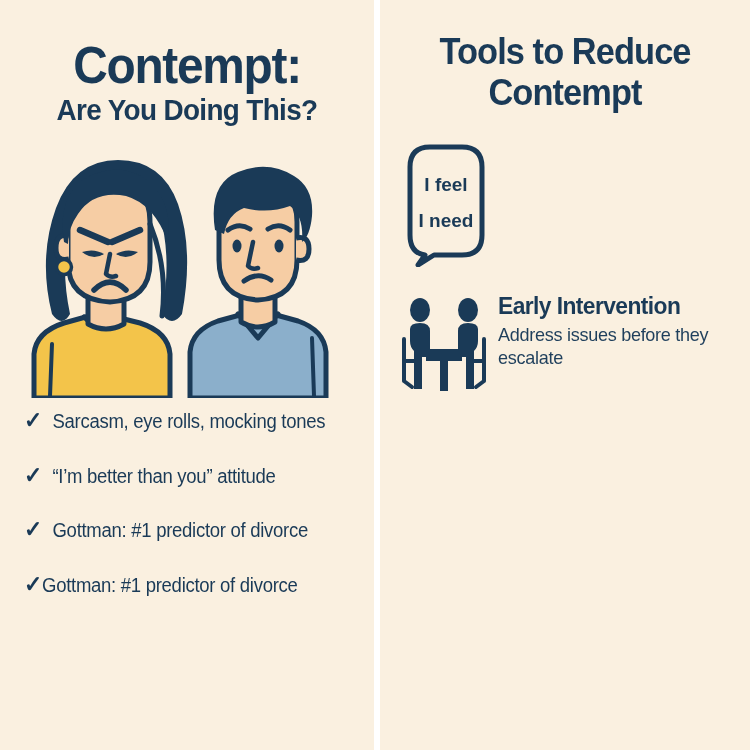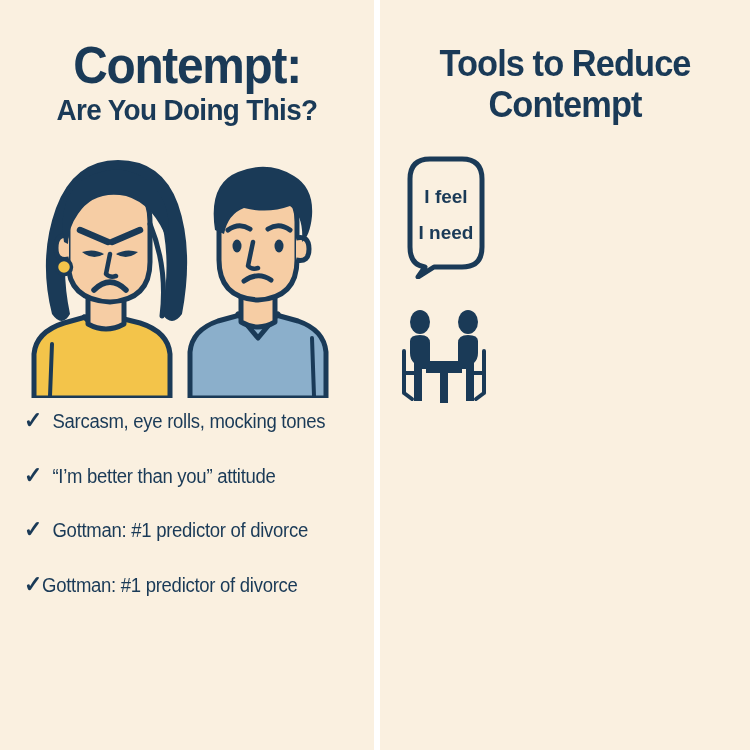--- a/index.html
+++ b/index.html
@@ -32,21 +32,21 @@
     padding: 0 18px;
   }
   .divider {
     width: 6px;
     height: 750px;
     background: #ffffff;
     flex: 0 0 6px;
   }
   .panel-right {
     width: 370px;
-    padding: 12px 18px;
+    padding: 0 18px;
   }
 
   
   .title-main {
     margin: 0;
     padding-top: 38px;
     text-align: center;
     font-size: 52px;
     line-height: 1.04;
     font-weight: bold;
@@ -301,17 +301,21 @@
 
             <ellipse cx="68" cy="15" rx="10" ry="12" fill="#1a3a57"></ellipse>
             <path d="M78 34 Q78 28 68 28 Q58 28 58 36 L58 54 L44 54 L44 62
                      L66 62 L66 94 L74 94 L74 56 Q78 52 78 46 Z" fill="#1a3a57"></path>
 
             <path d="M84 44 L84 86 M84 66 L74 66 M84 86 L76 92" fill="none" stroke="#1a3a57" stroke-width="4" stroke-linecap="round"></path>
 
             <path d="M26 60 L62 60 L62 66 L48 66 L48 96 L40 96 L40 66 L26 66 Z" fill="#1a3a57"></path>
           </svg>
         </div>
+        <div class="tool-text">
+          <p class="tool-title">Early Intervention</p>
+          <p class="tool-desc">Address issues before they escalate</p>
+        </div>
       </li>
 
     </ul>
   </div>
 </div>
 
 </body></html>

